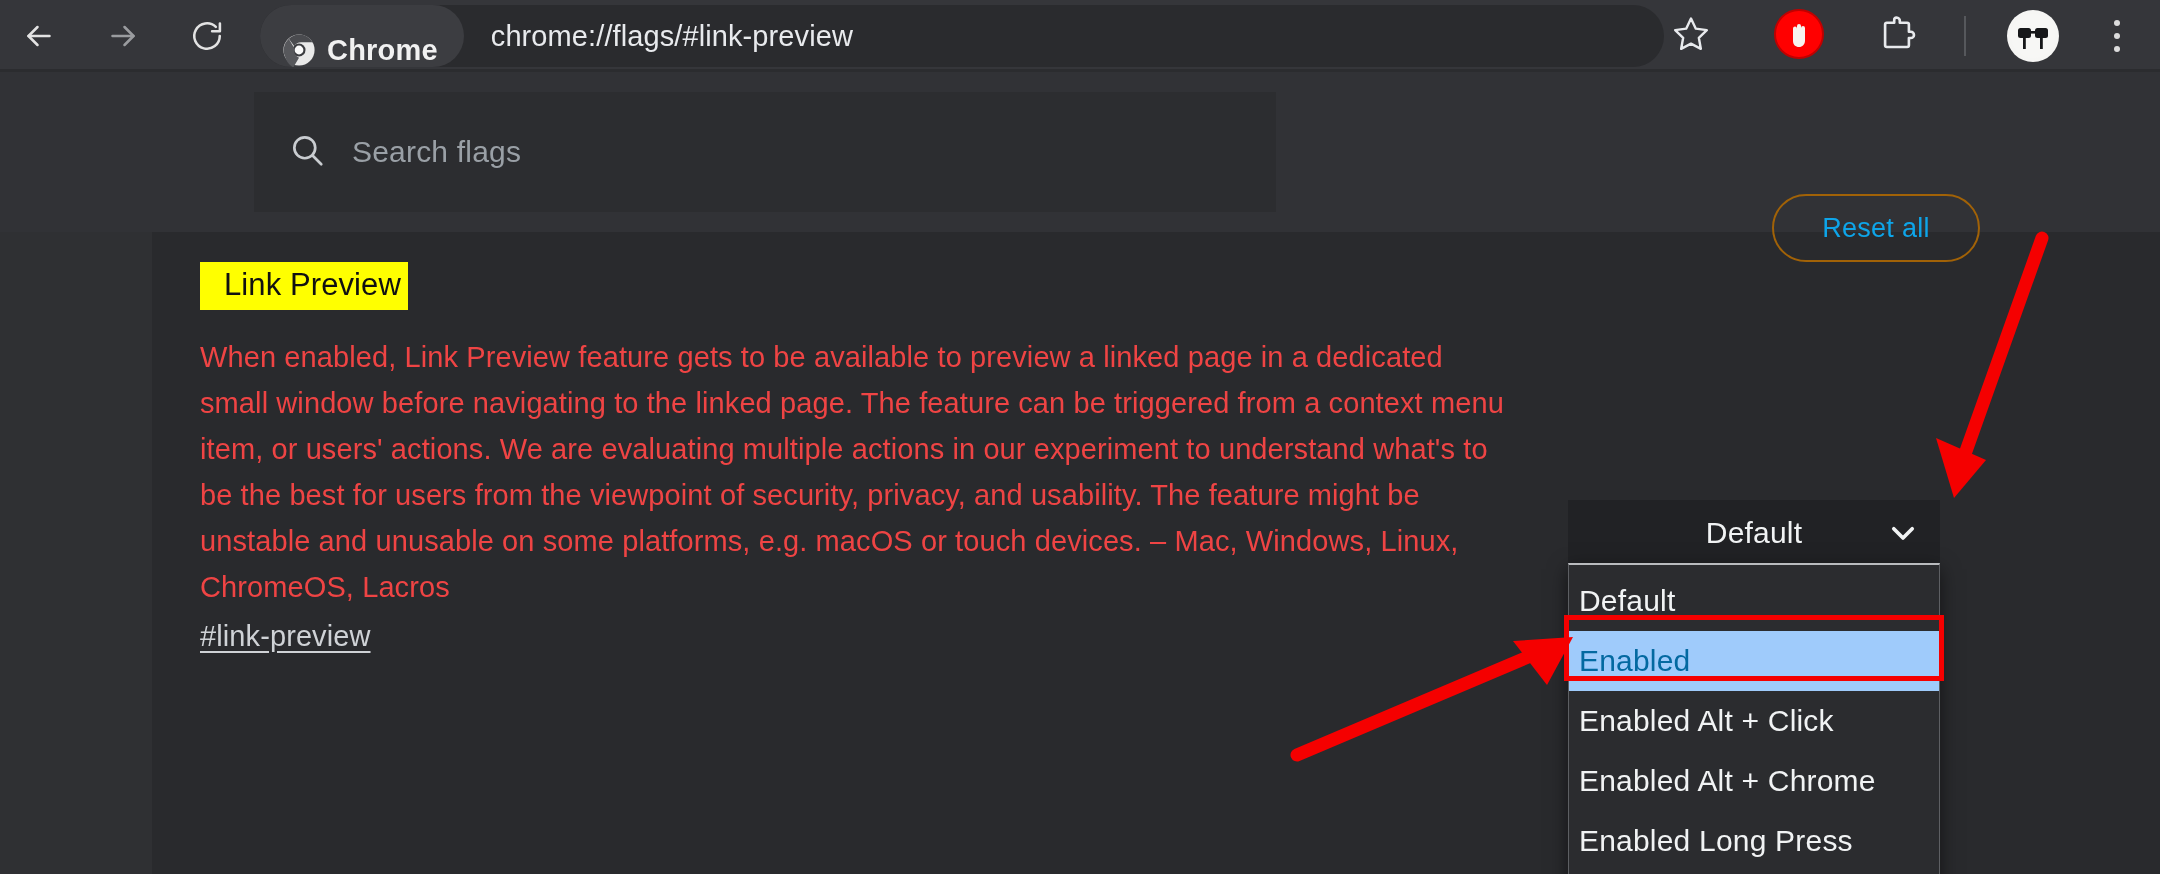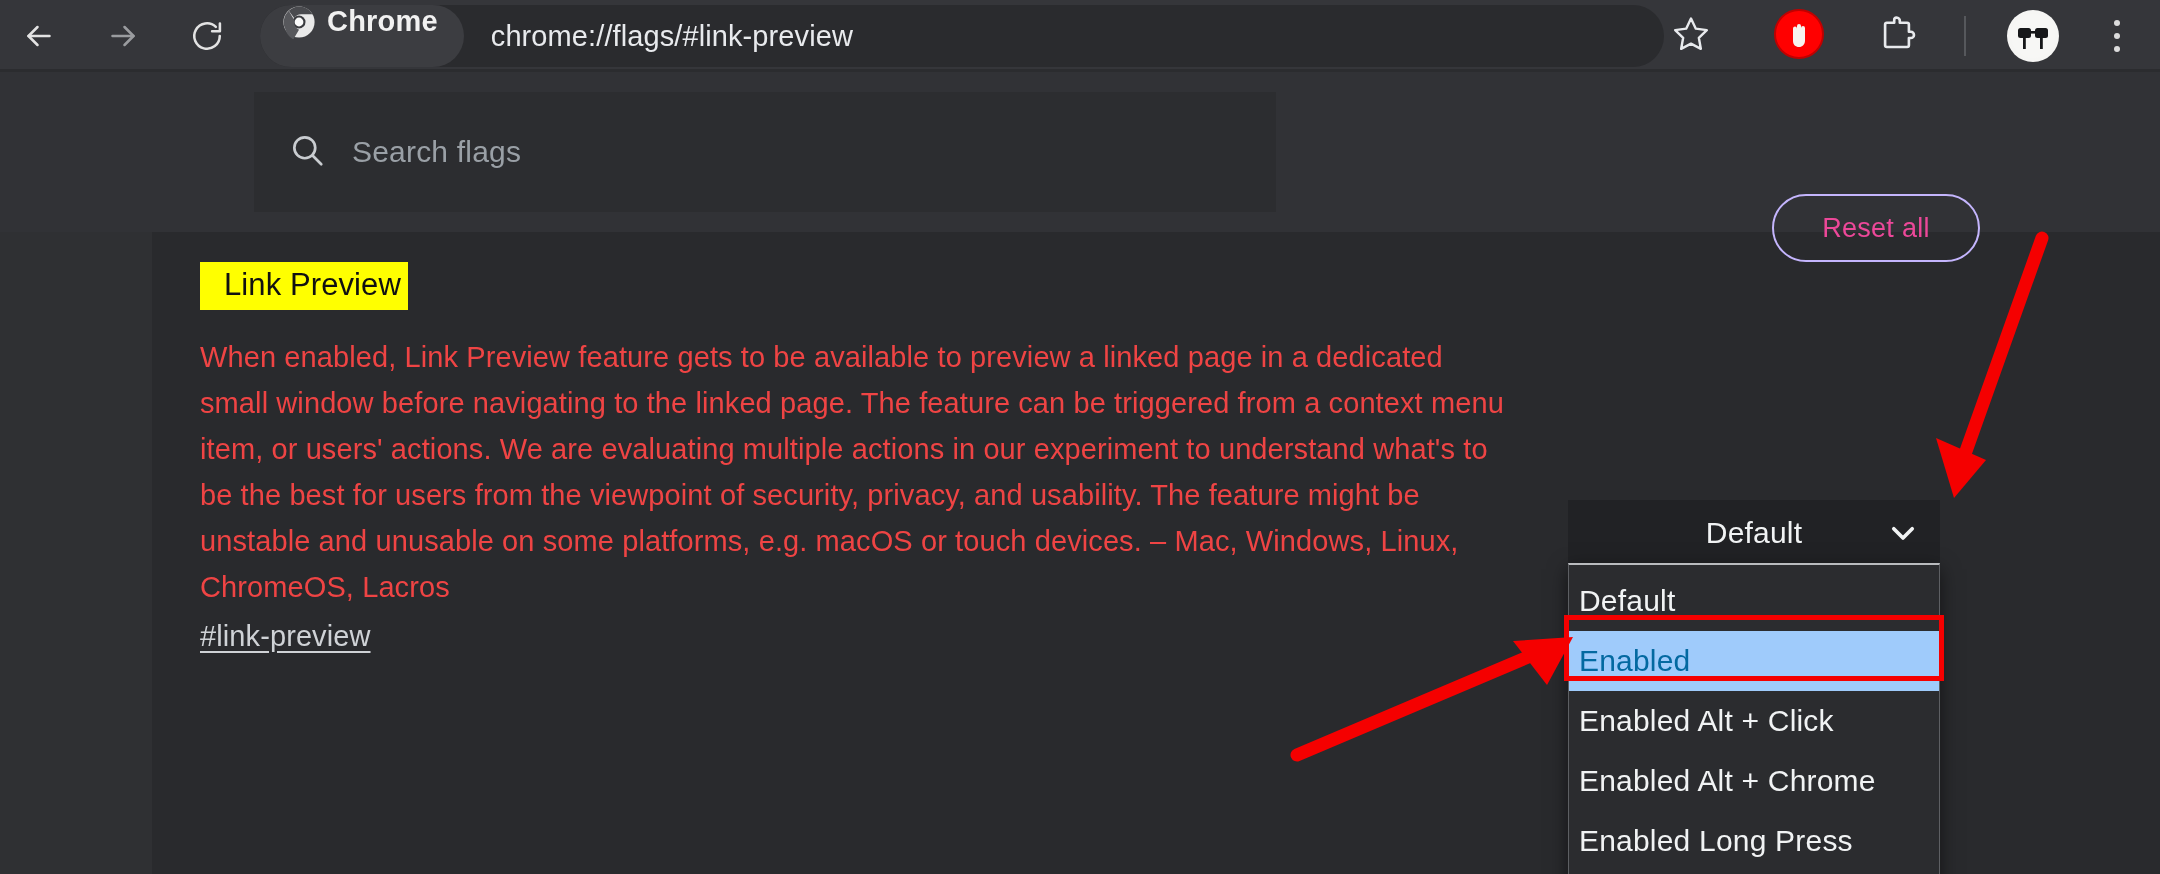--- a/index.html
+++ b/index.html
@@ -58,21 +58,21 @@
     background: #2a2b2e;
     border-radius: 34px;
     display: flex;
     align-items: center;
     min-width: 0;
     max-width: 1490px;
   }
 
   .chrome-chip {
     display: flex;
-    align-items: flex-start;
+    align-items: flex-end;
     gap: 11px;
     height: 62px;
     padding: 0 26px 0 22px;
     background: #3c3d41;
     border-radius: 34px;
     flex: none;
   }
   .chrome-logo {
     width: 34px; height: 34px;
     flex: none;
@@ -167,24 +167,24 @@
     font-size: 30px;
     color: #9aa0a6;
     margin-left: 26px;
     letter-spacing: .2px;
   }
 
   .reset-all-btn {
     position: absolute;
     left: 1772px; top: 122px;
     width: 208px; height: 68px;
-    border: 2px solid #c4b5fd;
+    border: 2px solid #a16207;
     border-radius: 34px;
     background: transparent;
-    color: #ec4899;
+    color: #0ea5e9;
     font-size: 27px;
     font-family: "Liberation Sans", sans-serif;
     cursor: pointer;
     display: flex;
     align-items: center;
     justify-content: center;
     letter-spacing: .3px;
   }
 
   

